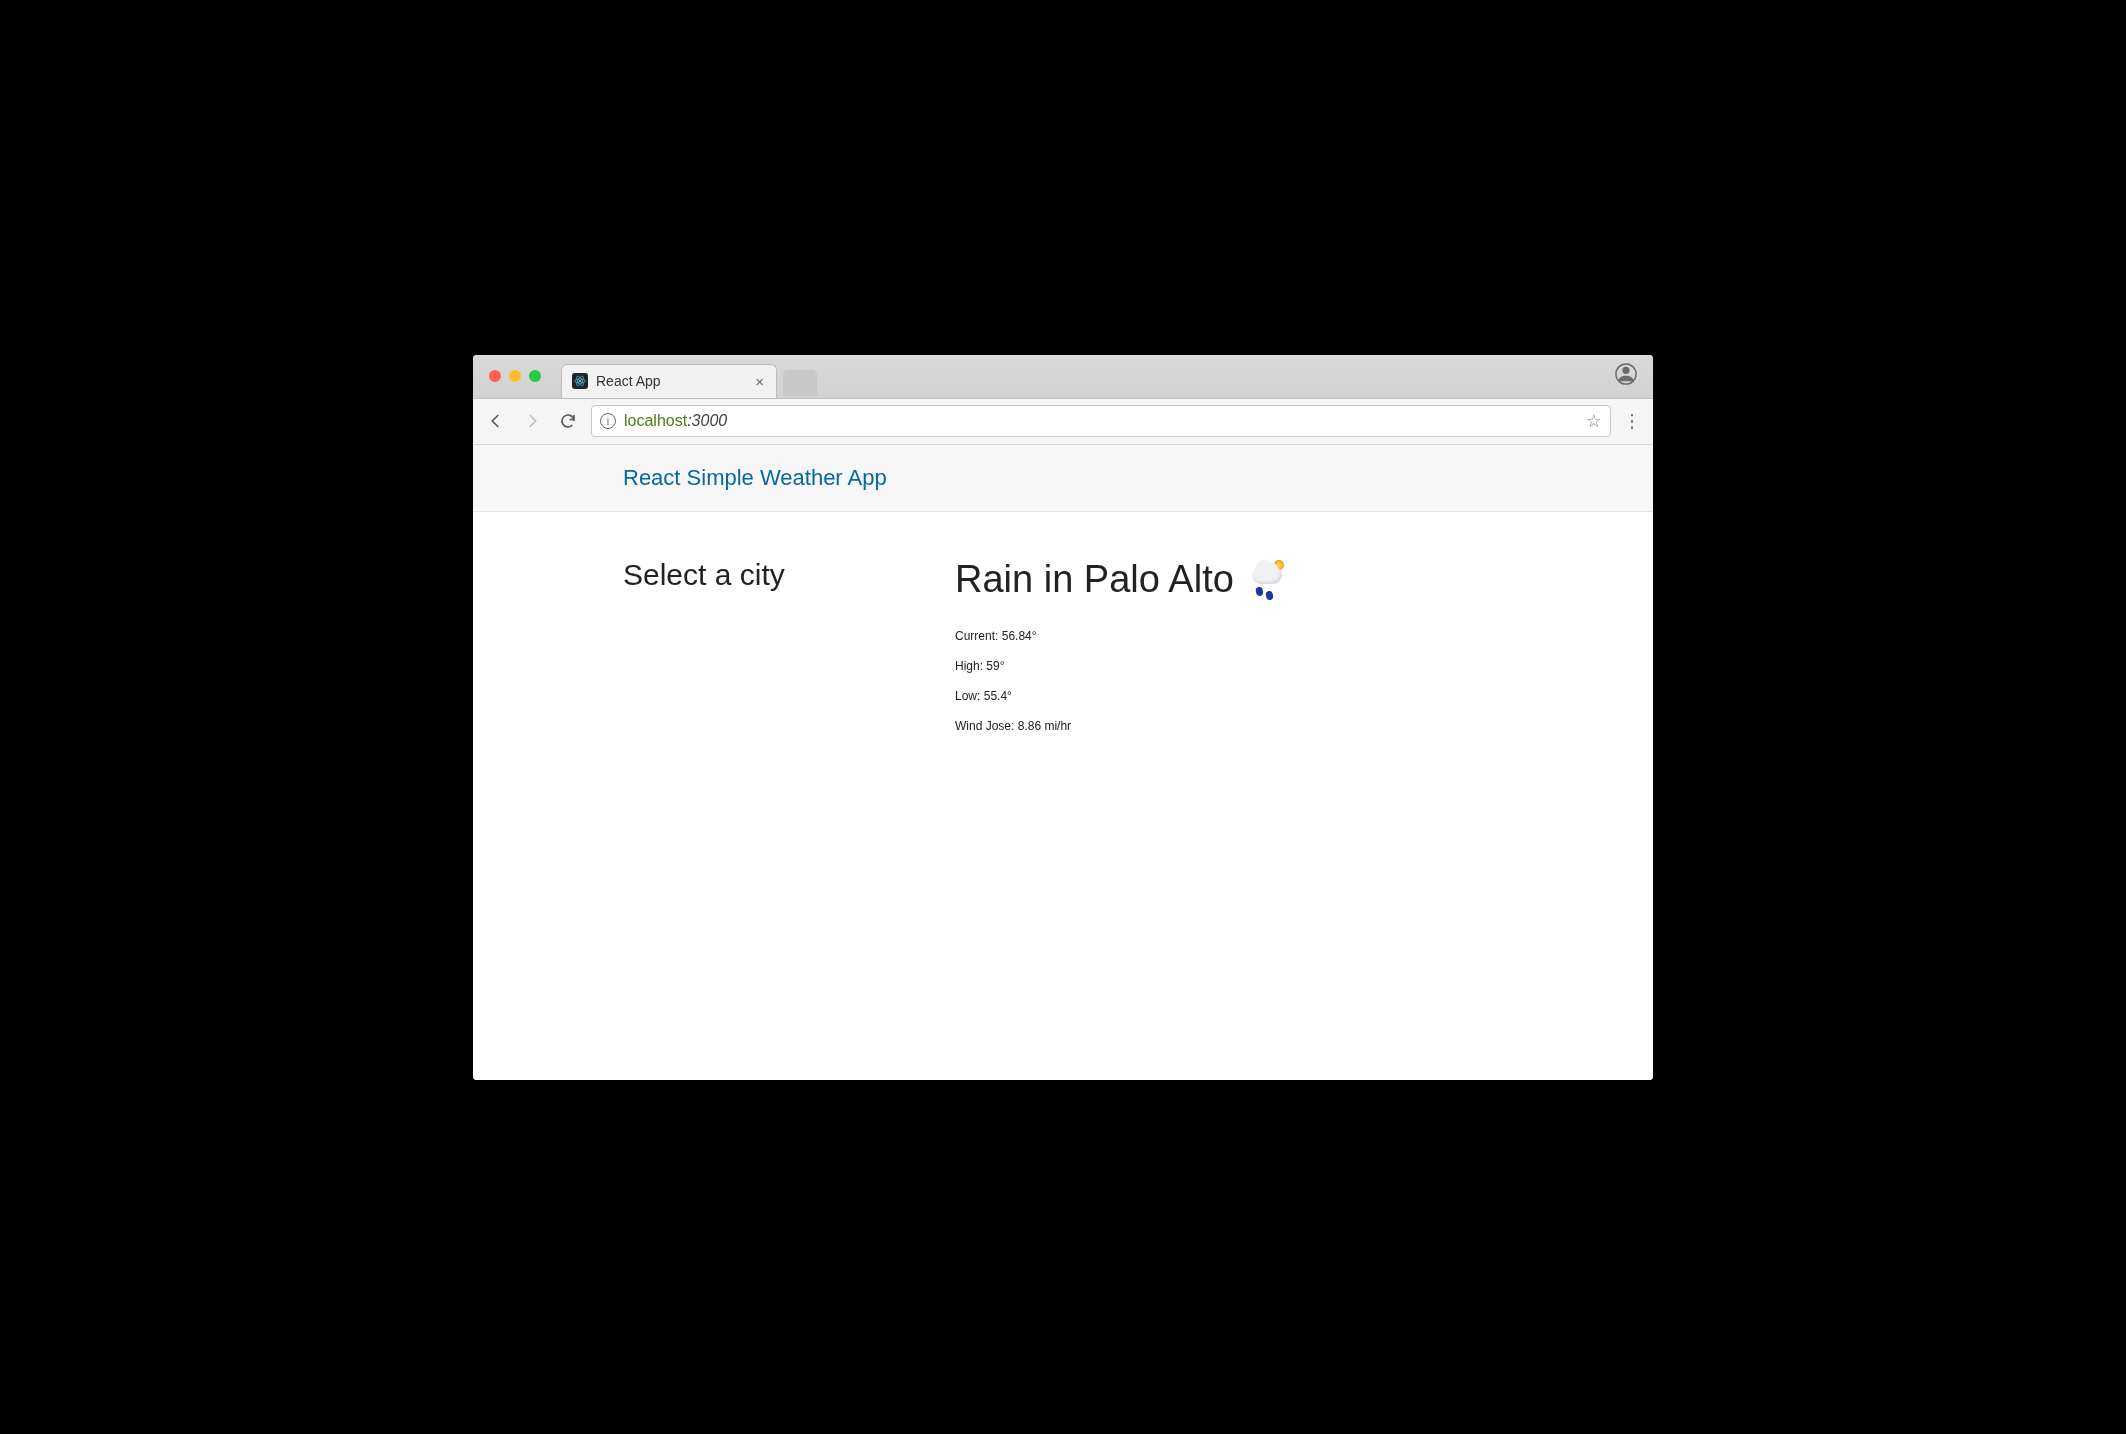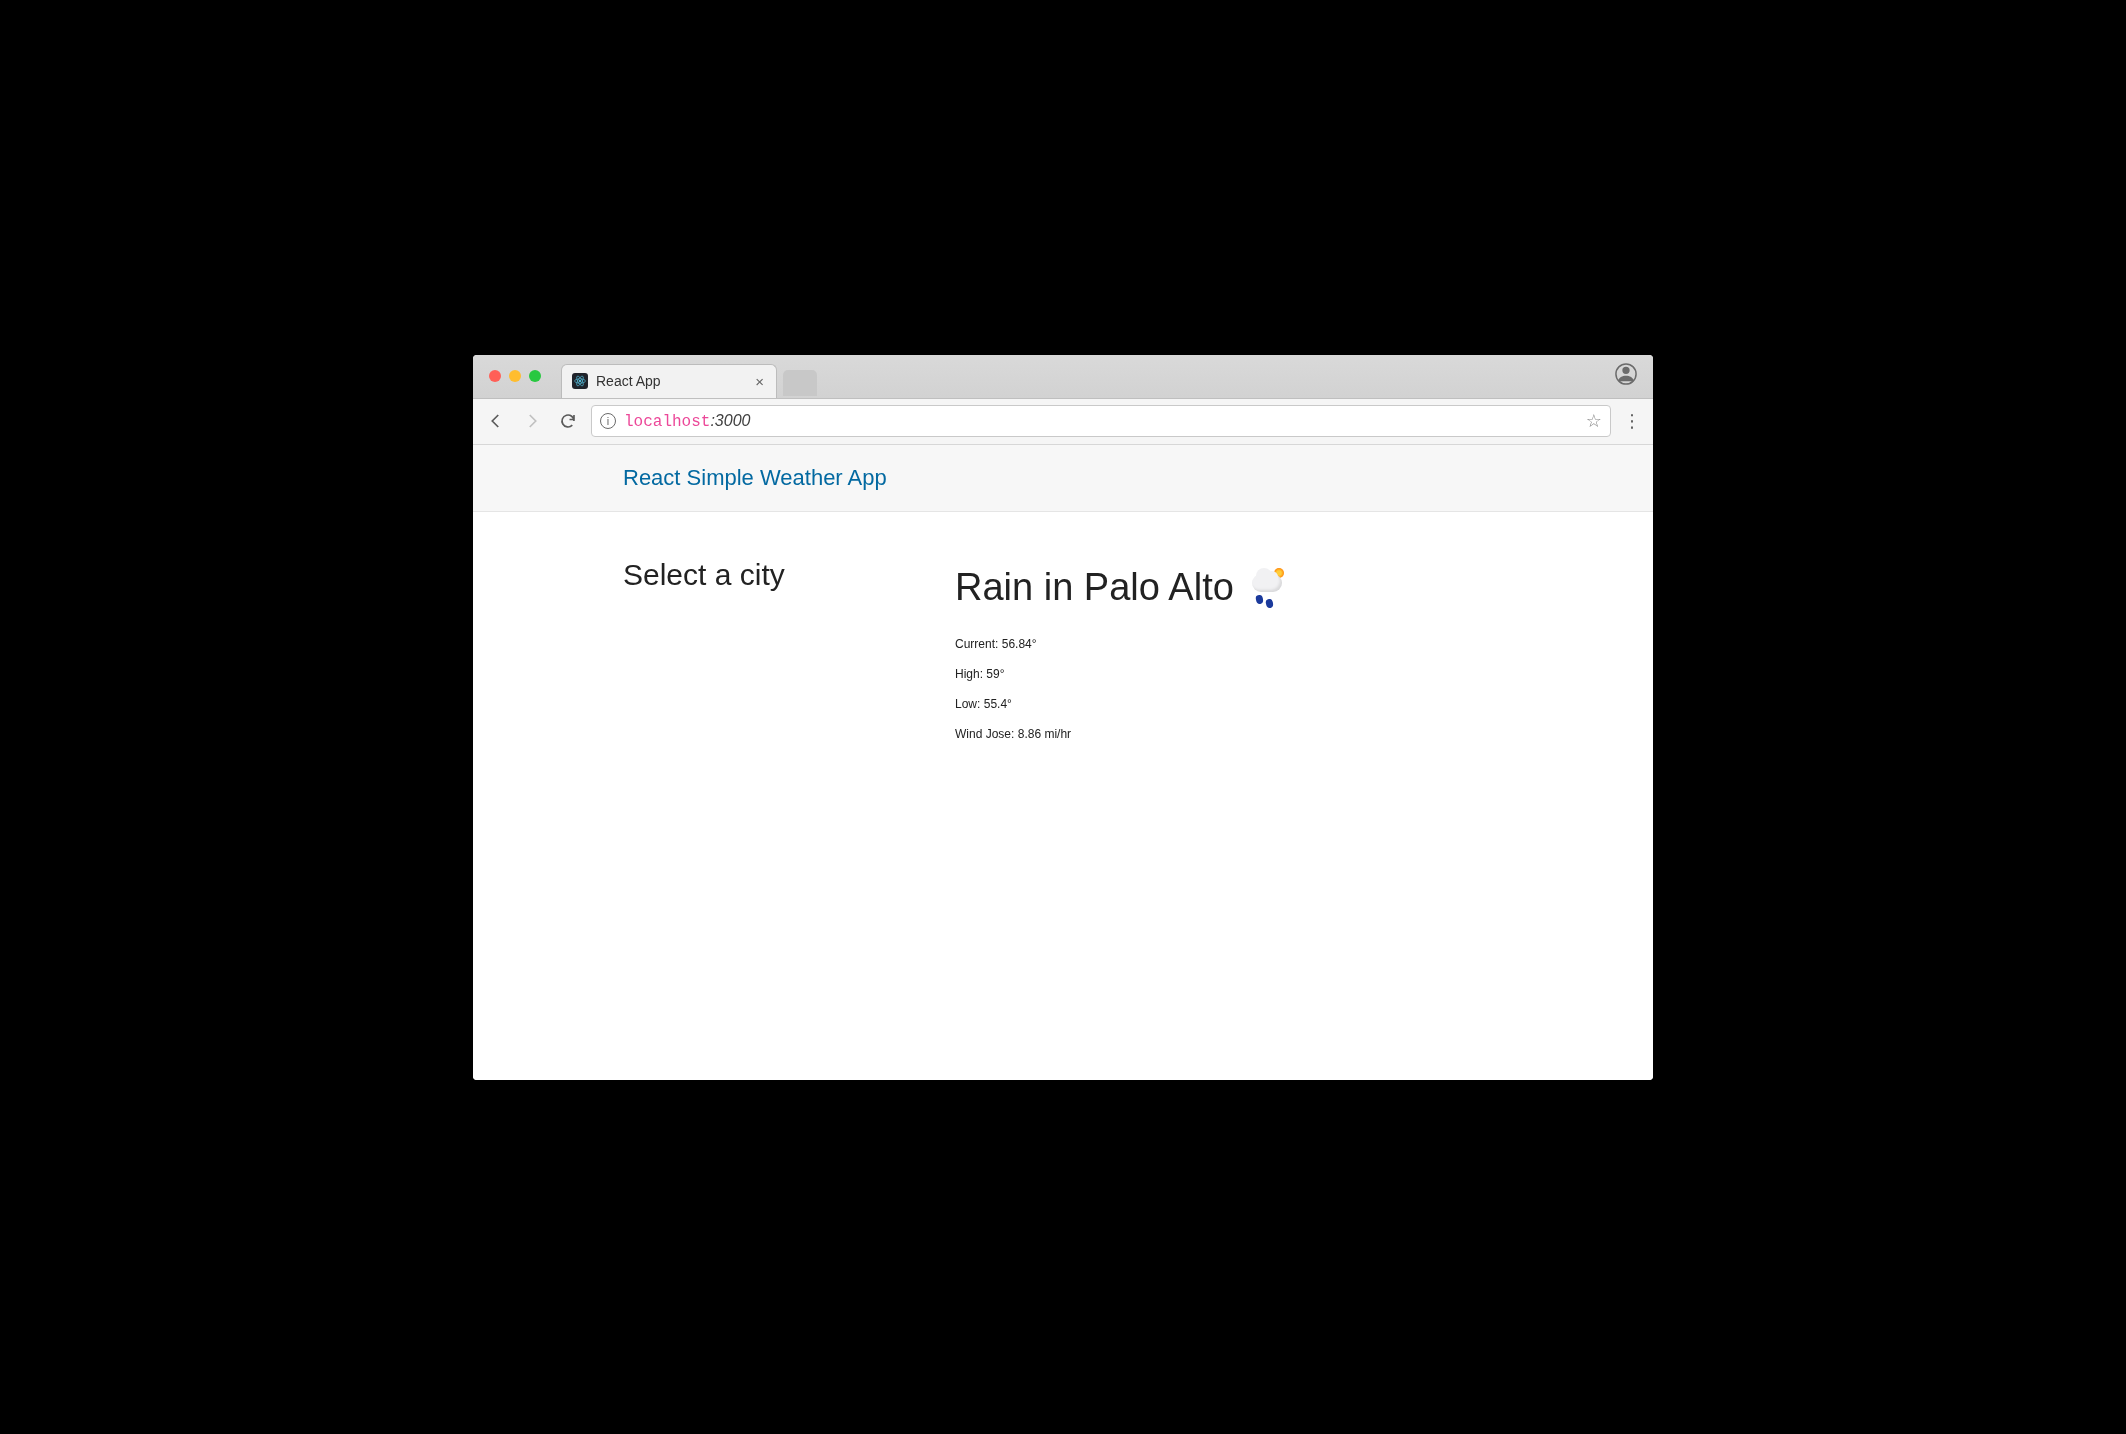--- a/index.html
+++ b/index.html
@@ -117,21 +117,21 @@
   }
   .omnibox .info-icon {
     width: 16px; height: 16px;
     border: 1.4px solid #6a6a6a;
     border-radius: 50%;
     display: flex; align-items: center; justify-content: center;
     font-size: 11px;
     color: #6a6a6a;
     flex-shrink: 0;
   }
-  .omnibox .url .host { color: #ec4899; font-family: Liberation Mono, monospace; }
+  .omnibox .url .host { color: #4d7c0f; }
   .omnibox .url .port { color: #404040; font-style: italic; }
   .omnibox .star {
     margin-left: auto;
     color: #8a8a8a;
     font-size: 18px;
   }
   .kebab {
     width: 22px;
     color: #5a5a5a;
     font-size: 18px;
@@ -180,21 +180,20 @@
   }
   .main { flex:1; }
   .headline {
     font-size: 38px;
     font-weight: 400;
     color: #222;
     display: flex;
     align-items: center;
     gap: 12px;
     margin-bottom: 28px;
-    margin-top: 8px;
   }
   .weather-icon { width: 42px; height: 42px; position: relative; }
   .weather-icon .sun {
     position:absolute; top:2px; right:4px;
     width:10px; height:10px; border-radius:50%;
     background: radial-gradient(circle,#ffcd3a 30%,#ff7b00 80%);
   }
   .weather-icon .cloud {
     position:absolute; top:8px; left:6px;
     width:30px; height:18px;

